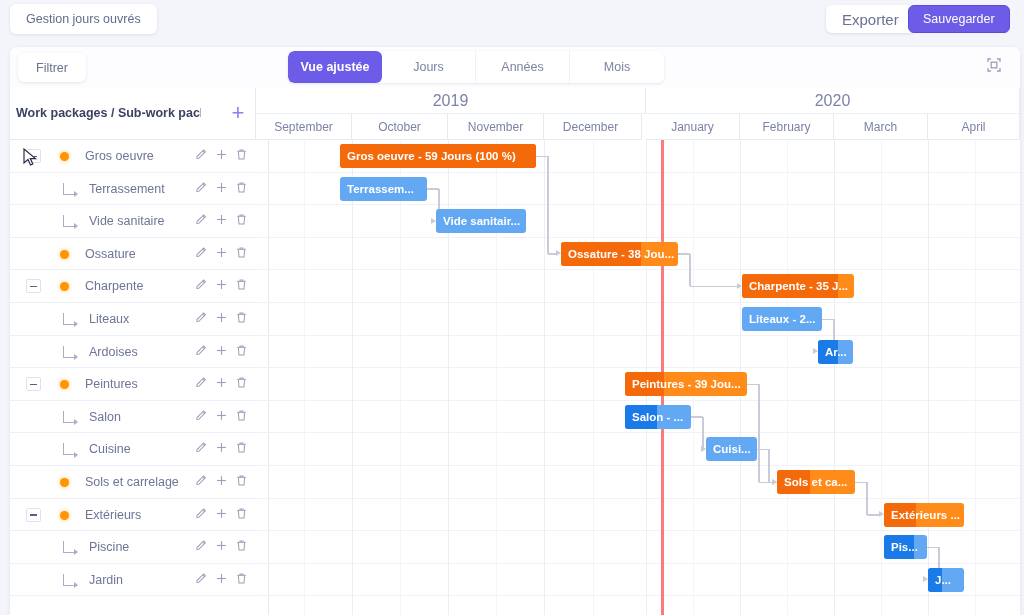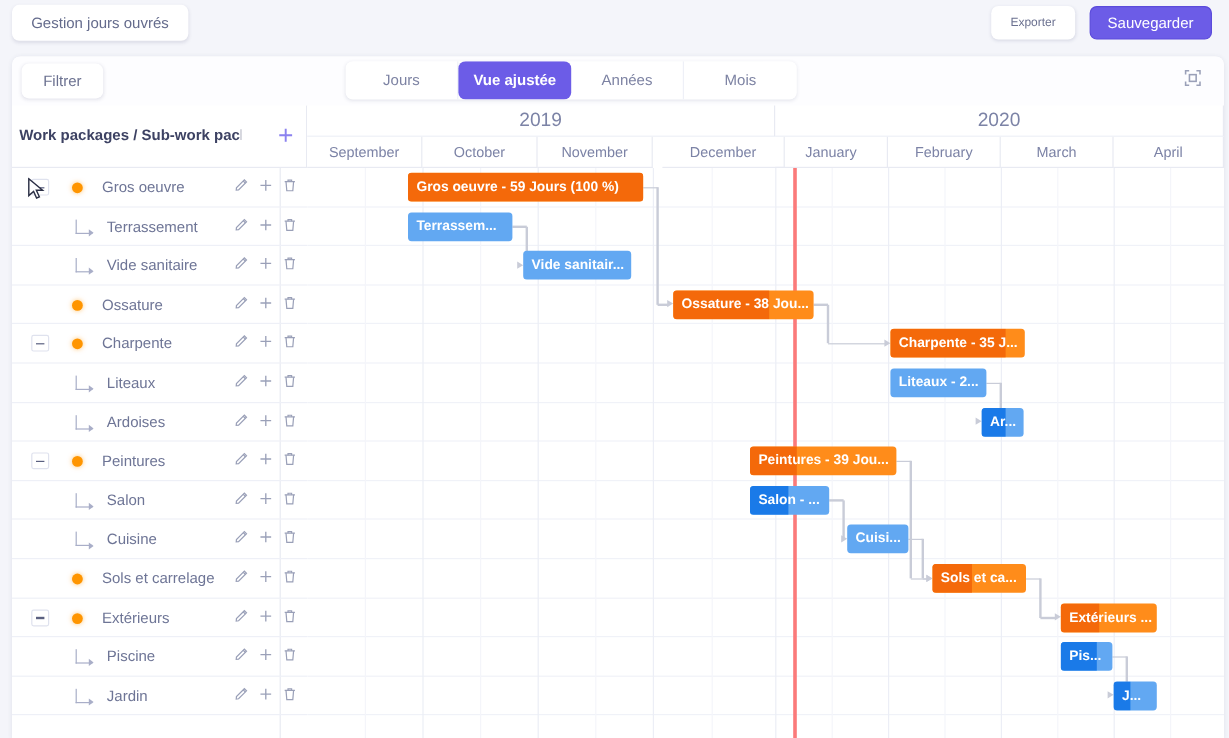--- a/index.html
+++ b/index.html
@@ -23,21 +23,21 @@
     background: #ffffff; border-radius: 6px;
     box-shadow: 0 1px 3px rgba(60,64,110,0.13);
     font-size: 12.5px; color: #646b8c; white-space: nowrap;
   }
   #btn-exporter {
     position: absolute; left: 826px; top: 5px;
     height: 28px; padding: 0 16px;
     display: flex; align-items: center; justify-content: center;
     background: #ffffff; border: none; border-radius: 6px;
     box-shadow: 0 1px 3px rgba(60,64,110,0.14);
-    font-family: inherit; font-size: 10px; color: #6b7190; cursor: pointer;
+    font-family: inherit; font-size: 15px; color: #6b7190; cursor: pointer;
   }
   #btn-sauvegarder {
     position: absolute; left: 908px; top: 5px;
     height: 28px; padding: 0 14px;
     display: flex; align-items: center; justify-content: center;
     background: #6c5ce7; border: 1.5px solid #5b4bdb; border-radius: 6px;
     font-family: inherit; font-size: 12.5px; color: #ffffff; cursor: pointer;
   }
 
   
@@ -122,21 +122,21 @@
   }
   .month-cell {
     position: absolute; top: 26px; height: 26px;
     display: flex; align-items: center; justify-content: center;
     font-size: 12px; color: #7c83a6;
     border-right: 1px solid #e8eaf2; border-bottom: 1px solid #e8eaf2;
   }
 
   
   #rows-left {
-    position: absolute; left: 0; top: 93px; width: 224px; height: 475px;
+    position: absolute; left: 0; top: 93px; width: 259px; height: 475px;
     border-right: 1px solid #e8eaf2;
   }
   .row-left {
     position: absolute; left: 0; width: 246px; height: 32.6px;
     border-bottom: 1px solid #eef0f7;
   }
   .collapse-btn {
     position: absolute; left: 16px; top: 9px;
     width: 15px; height: 14px;
     background: #ffffff; border: 1px solid #dfe2ee; border-radius: 2px;
@@ -220,22 +220,22 @@
   </div>
   <button id="btn-exporter">Exporter</button>
   <button id="btn-sauvegarder">Sauvegarder</button>
 </div>
 
 <div id="panel">
 
   <div id="toolbar">
     <button id="btn-filtrer">Filtrer</button>
     <div id="scale-tabs">
+        <button class="scale-tab active">Vue ajustée</button>
         <button class="scale-tab">Jours</button>
-        <button class="scale-tab active">Vue ajustée</button>
         <button class="scale-tab">Années</button>
         <button class="scale-tab">Mois</button>
       </div>
   </div>
 
   <button id="btn-fullscreen" style="top:6px;">
     <svg width="16" height="16" viewBox="0 0 16 16" aria-hidden="true">
       <g fill="none" stroke="#9aa0b8" stroke-width="1.3">
         <path d="M2 5V2h3"></path>
           <path d="M11 2h3v3"></path>
@@ -250,21 +250,21 @@
     <div id="head-left-title">Work packages / Sub-work packages</div>
     <button id="btn-add-root">+</button>
   </div>
 
   <div id="tl-head">
       <div class="year-cell" style="left: 0px; width: 390px;">2019</div>
       <div class="year-cell" style="left: 390px; width: 374px;">2020</div>
       <div class="month-cell" style="left: 0px; width: 96px;">September</div>
       <div class="month-cell" style="left: 96px; width: 96px;">October</div>
       <div class="month-cell" style="left: 192px; width: 96px;">November</div>
-      <div class="month-cell" style="left: 296px; width: 102px;">December</div>
+      <div class="month-cell" style="left: 284px; width: 102px;">December</div>
       <div class="month-cell" style="left: 390px; width: 94px;">January</div>
       <div class="month-cell" style="left: 484px; width: 94px;">February</div>
       <div class="month-cell" style="left: 578px; width: 94px;">March</div>
       <div class="month-cell" style="left: 672px; width: 92px;">April</div>
     </div>
 
   <div id="rows-left">
       <div class="row-left" style="top: 0px;">
         <div class="collapse-btn"></div>
         <div class="dot" style="left: 50px; top: 12px;"></div>

